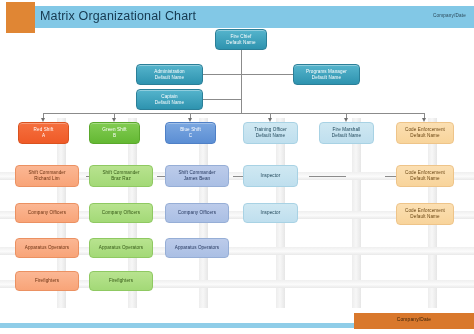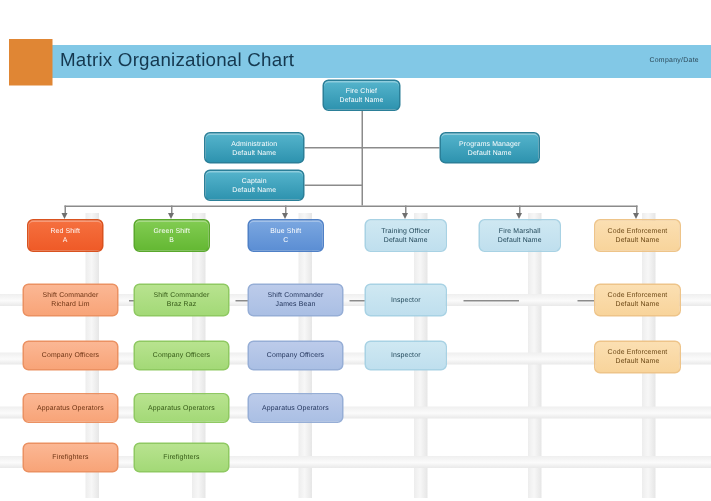--- a/index.html
+++ b/index.html
@@ -3,21 +3,21 @@
 <meta charset="utf-8">
 <style>
   html,body{margin:0;padding:0;}
   body{
     width:474px;height:334px;
     background:#ffffff;
     font-family:"Liberation Sans", sans-serif;
     overflow:hidden;
     position:relative;
   }
-  #chart-root{position:relative;width:474px;height:241px;margin-top:24px;}
+  #chart-root{position:relative;width:474px;height:241px;}
 
   
   .header-bar{
     position:absolute;left:16px;top:6px;width:458px;height:22px;
     background:#82c8e6;
   }
   .header-title{
     position:absolute;left:40px;top:9px;
     font-size:12.5px;color:#15384f;letter-spacing:.15px;
     white-space:nowrap;

